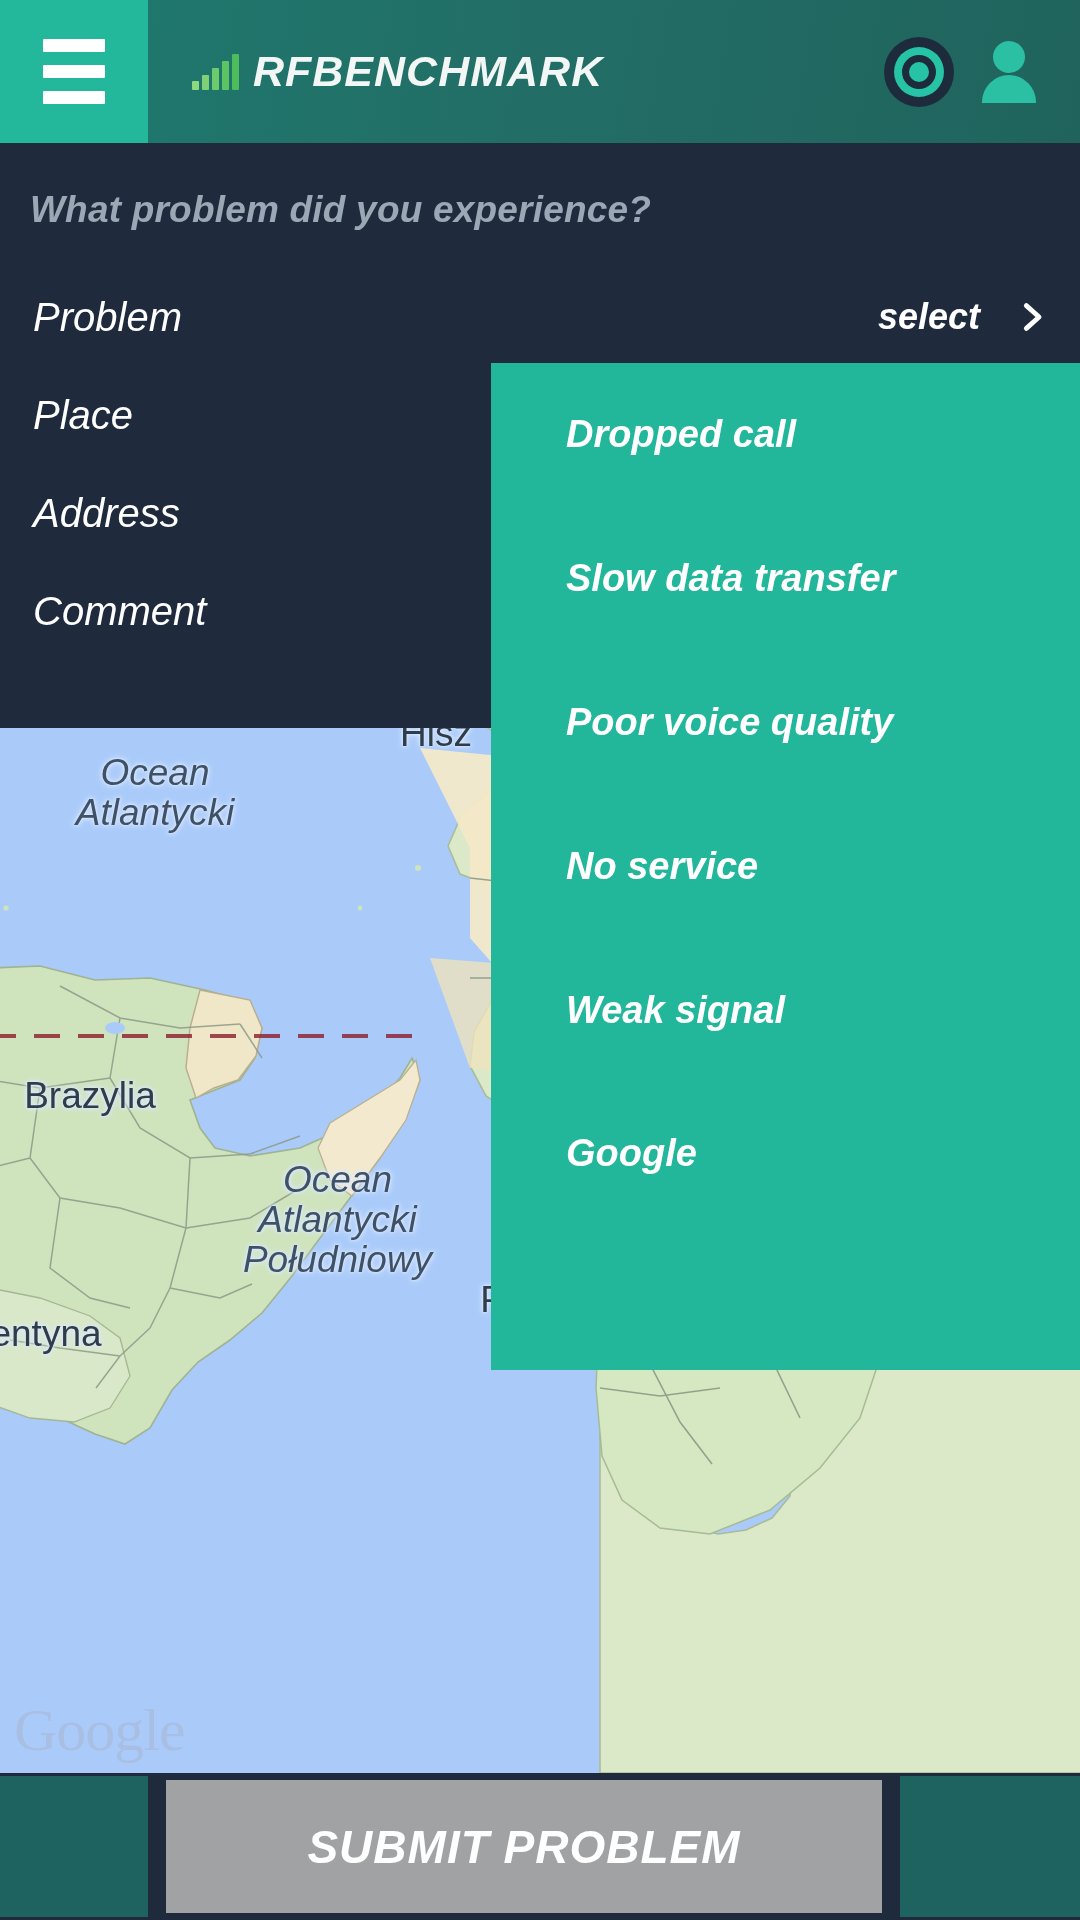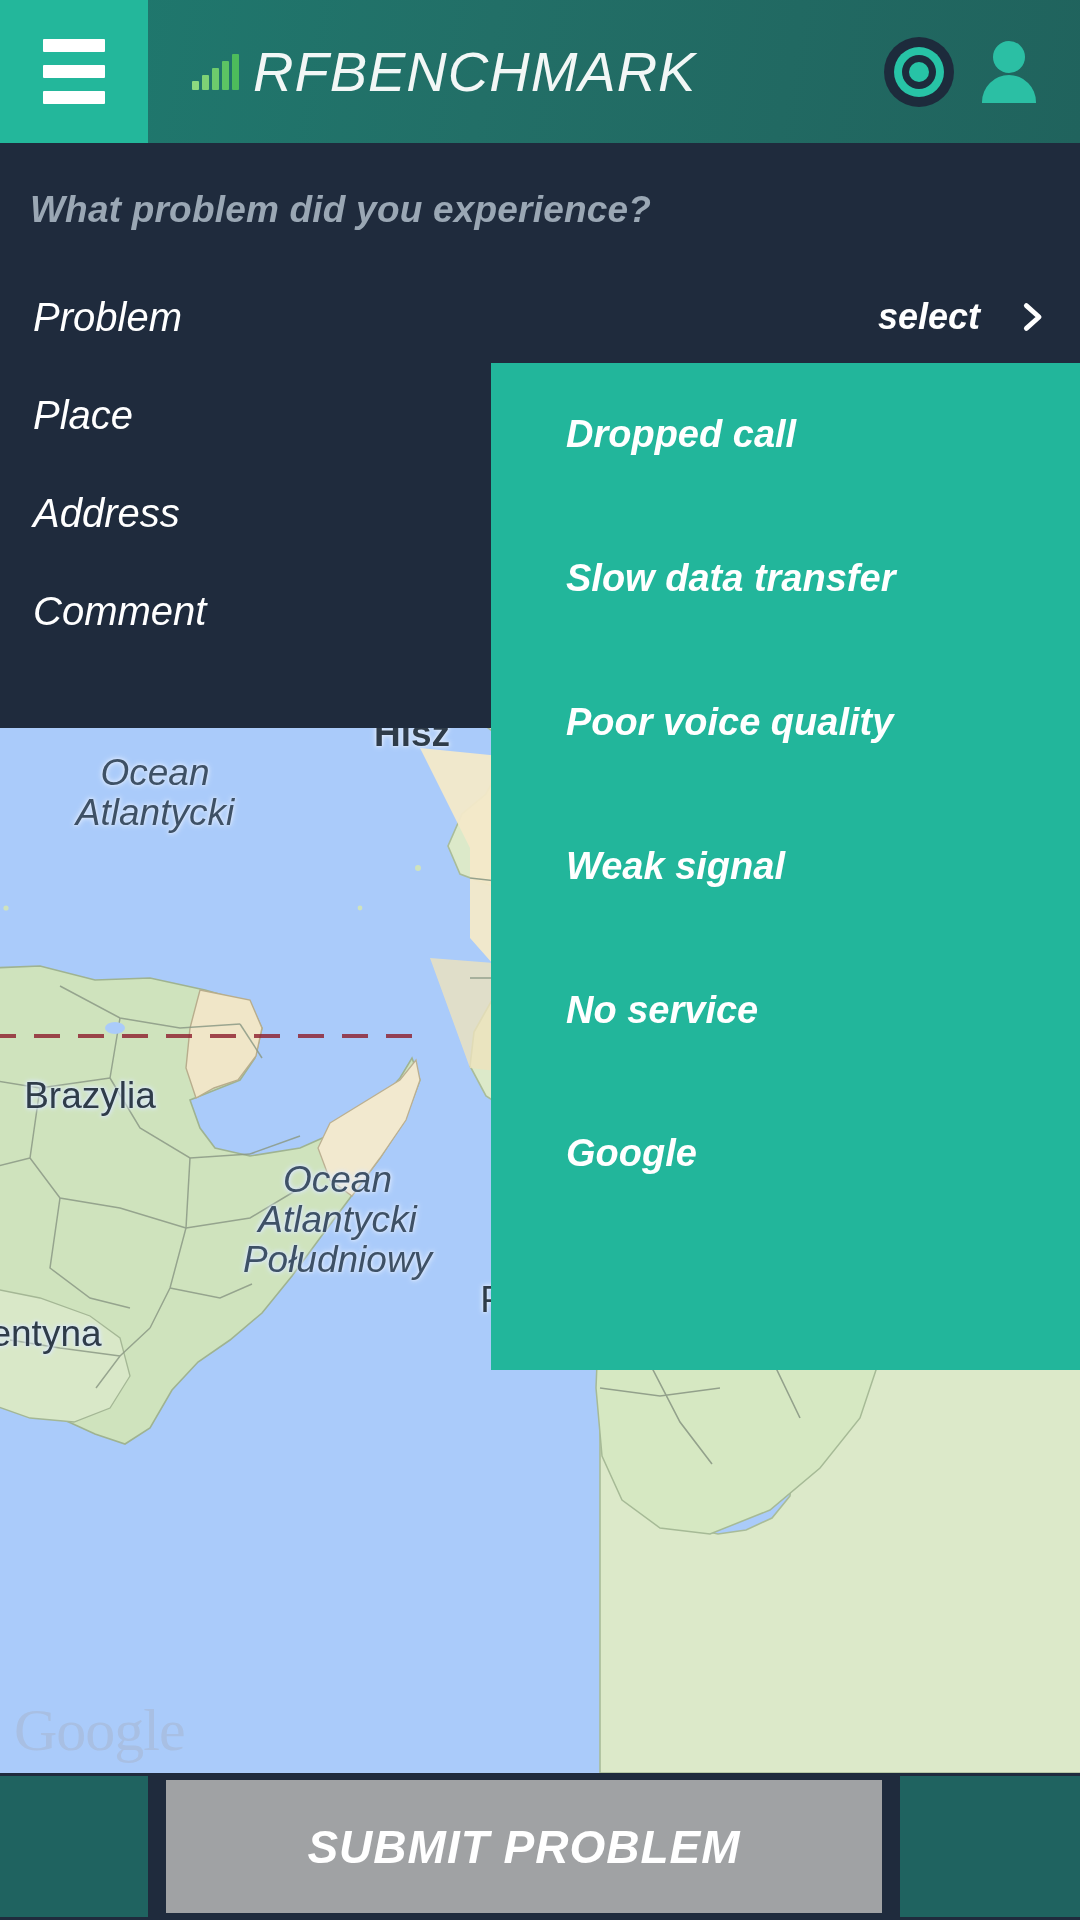--- a/index.html
+++ b/index.html
@@ -24,21 +24,21 @@
   .menu-btn .bar{ width:62px; height:13px; background:#ffffff; border-radius:1px; }
   .brand{ display:flex; align-items:center; flex:1 1 auto; padding-left:44px; }
   .sigbars{ display:flex; align-items:flex-end; gap:3px; height:36px; margin-right:14px; }
   .sigbars i{ display:block; width:7px; background:#6ec96b; border-radius:1px; }
   .sigbars i:nth-child(1){ height:9px;  background:#8ed97f; }
   .sigbars i:nth-child(2){ height:15px; background:#7ed275; }
   .sigbars i:nth-child(3){ height:22px; background:#6dcb6c; }
   .sigbars i:nth-child(4){ height:29px; background:#5cc463; }
   .sigbars i:nth-child(5){ height:36px; background:#4dbc5b; }
   .brand-name{
-    color:#f2f7f6; font-size:56px; font-style:italic; font-weight:400;
+    color:#f2f7f6; font-size:43px; font-style:italic; font-weight:700;
     letter-spacing:1px; white-space:nowrap;
   }
   .header-actions{ display:flex; align-items:center; gap:24px; padding-right:40px; }
   .target-icon{ width:70px; height:70px; border-radius:50%;
     background:#1d2b3c; display:flex; align-items:center; justify-content:center; cursor:pointer; }
   .target-icon .ring2{ width:50px; height:50px; border-radius:50%; background:#27c3a6;
     display:flex; align-items:center; justify-content:center; }
   .target-icon .ring3{ width:34px; height:34px; border-radius:50%; background:#1d2b3c;
     display:flex; align-items:center; justify-content:center; }
   .target-icon .dot{ width:20px; height:20px; border-radius:50%; background:#27c3a6; }
@@ -276,42 +276,42 @@
       <ellipse cx="700" cy="490" rx="10" ry="6" fill="#aacbfa"></ellipse>
       <ellipse cx="115" cy="300" rx="10" ry="6" fill="#aacbfa"></ellipse>
 
       <circle cx="418" cy="140" r="3" fill="#cfe3bd"></circle>
       <circle cx="360" cy="180" r="2.4" fill="#cfe3bd"></circle>
       <circle cx="6" cy="180" r="2.6" fill="#cfe3bd"></circle>
     </svg>
 
     <div class="maplabel ocean-label" style="left:0px; top:25px; width:310px;">Ocean
 Atlantycki</div>
-    <div class="maplabel country-label" style="left:352px; top:-14px; width:120px; text-align:center;font-weight:bold;">Hisz</div>
+    <div class="maplabel country-label" style="left:352px; top:-14px; width:120px; text-align:right;">Hisz</div>
     <div class="maplabel country-label" style="left:0px; top:348px; width:180px;">Brazylia</div>
     <div class="maplabel country-label" style="left:-14px; top:586px; width:120px;">entyna</div>
     <div class="maplabel ocean-label" style="left:200px; top:432px; width:275px;">Ocean
 Atlantycki
 Południowy</div>
     <div class="maplabel country-label" style="left:460px; top:350px; width:190px;">Angola</div>
     <div class="maplabel country-label" style="left:490px; top:456px; width:240px;">Botswana</div>
     <div class="maplabel country-label" style="left:440px; top:512px; width:280px;">Republika
 Południowej
 Afryki</div>
     <div class="maplabel country-label" style="left:640px; top:444px; width:280px;">Madagaskar</div>
 
     <div class="google-logo">Google</div>
   </div>
 
   <div class="dropdown">
     <div class="dd-item">Dropped call</div>
     <div class="dd-item">Slow data transfer</div>
     <div class="dd-item">Poor voice quality</div>
+    <div class="dd-item">No service</div>
     <div class="dd-item">Weak signal</div>
-    <div class="dd-item">No service</div>
     <div class="dd-item">Google</div>
   </div>
 
   <div class="bottom-bar">
     <div class="bottom-side"></div>
     <div class="submit-btn">SUBMIT PROBLEM</div>
     <div class="bottom-side right"></div>
   </div>
 
 </div>

